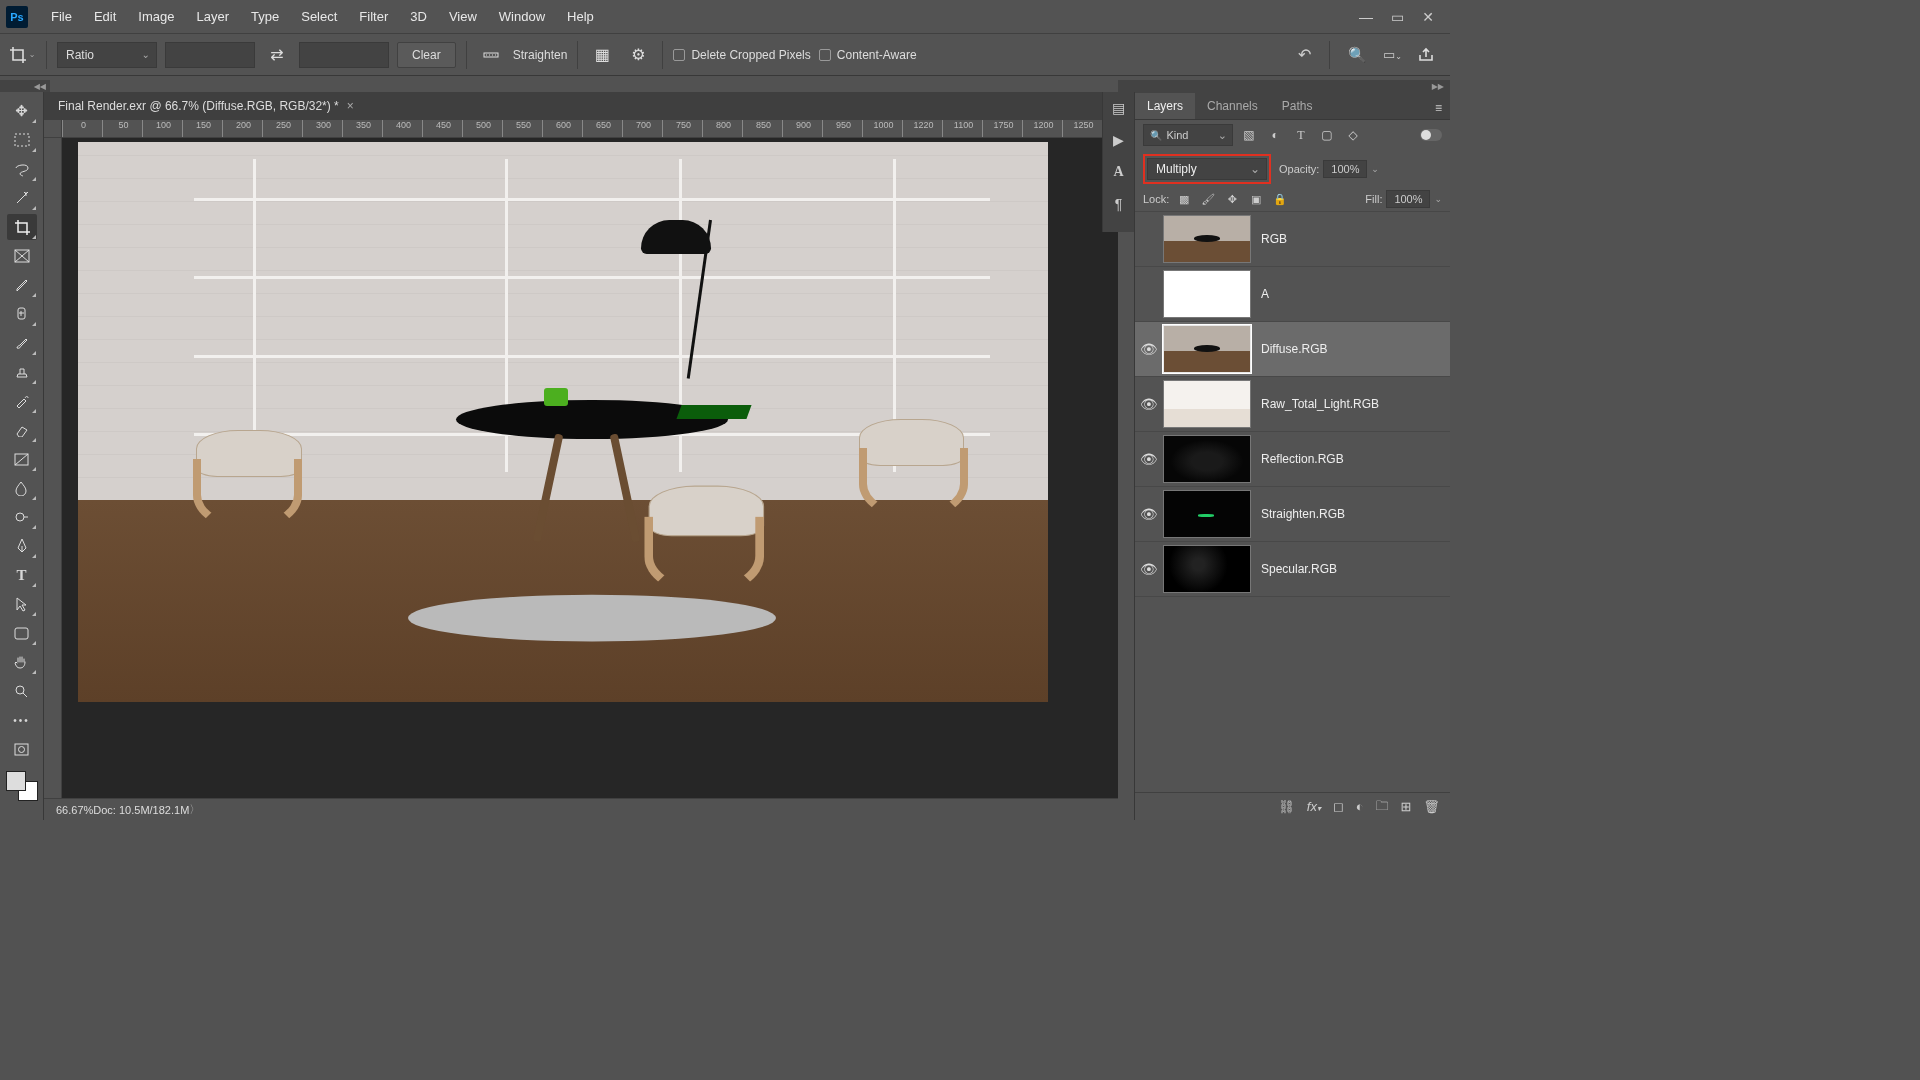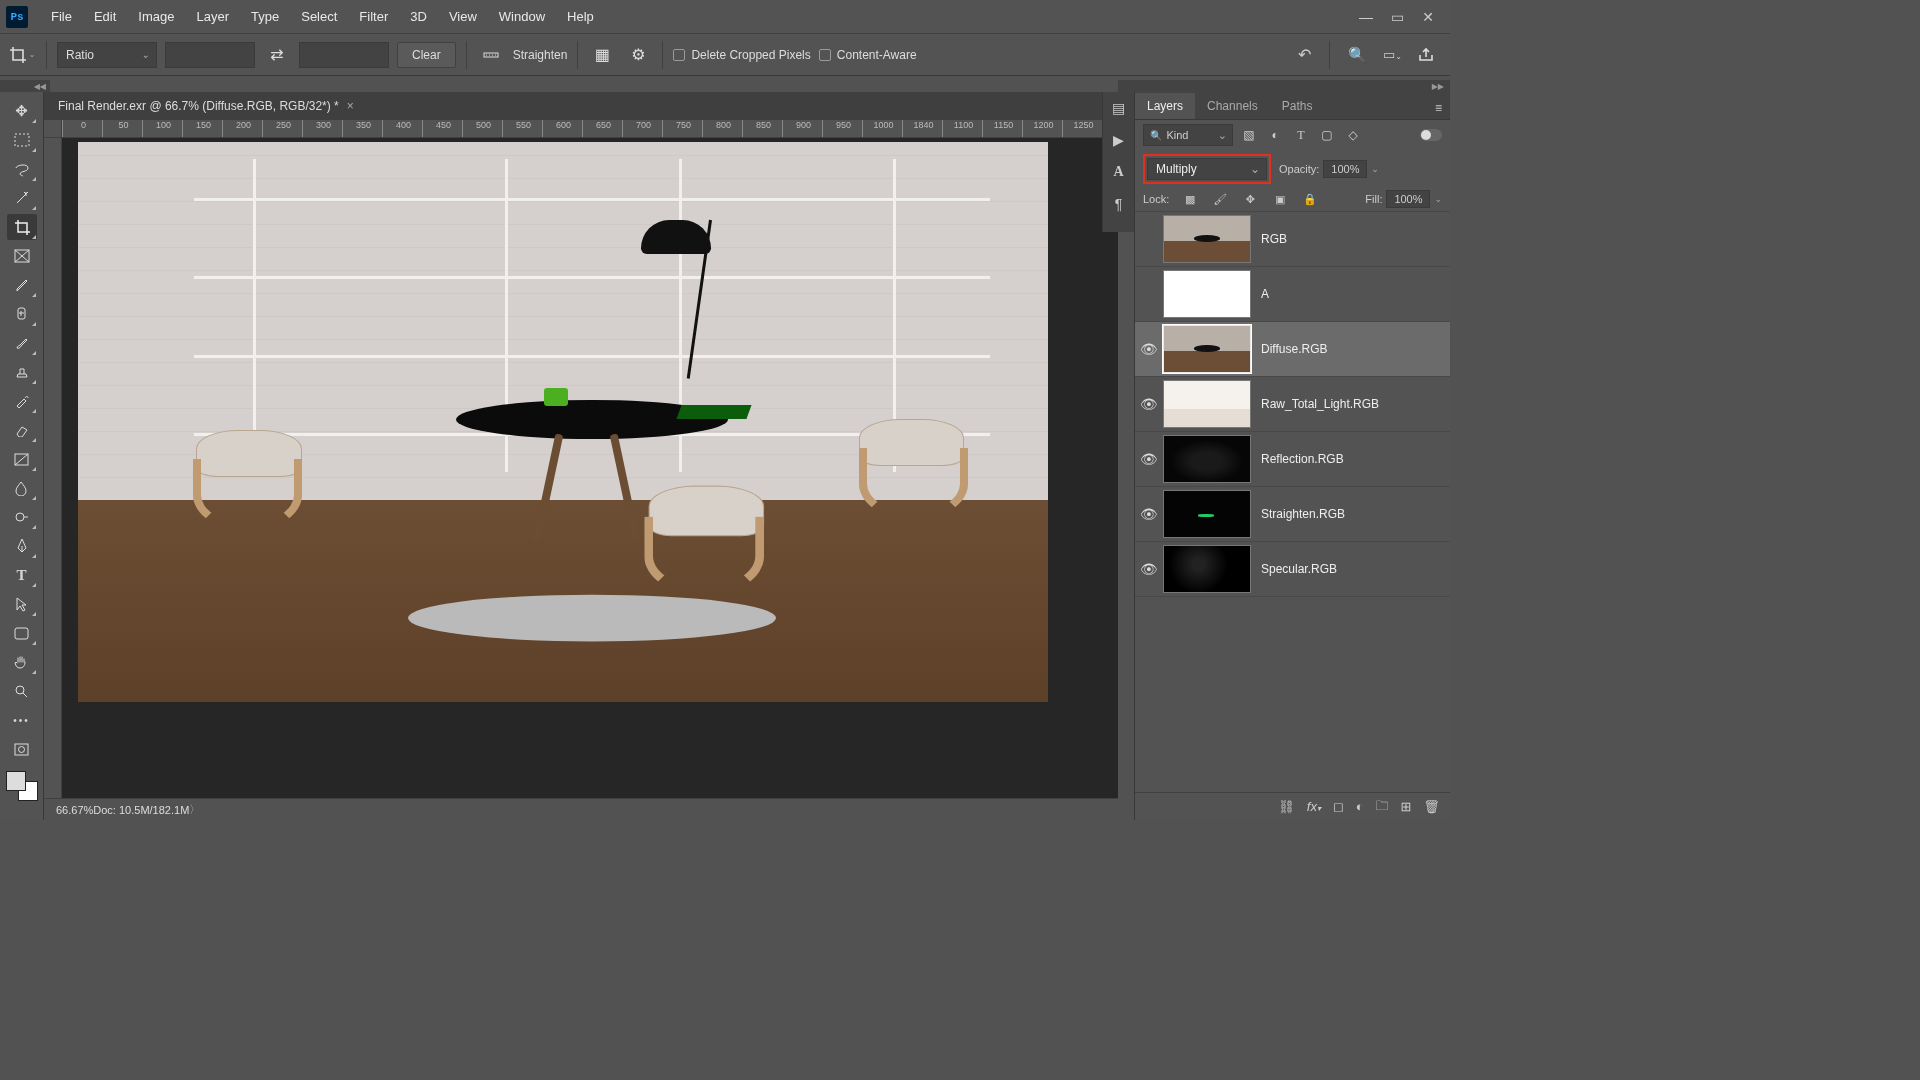--- a/index.html
+++ b/index.html
@@ -1,20 +1,20 @@
 <!DOCTYPE html>
 <html><head>
 <meta charset="utf-8">
 <style>
 * { margin:0; padding:0; box-sizing:border-box; font-family:"Segoe UI",Tahoma,sans-serif; user-select:none; }
 body { background:#525252; color:#ccc; font-size:12px; width:1450px; height:820px; overflow:hidden; position:relative; }
 
 
 .menubar { height:34px; background:#535353; display:flex; align-items:center; padding:0 6px; border-bottom:1px solid #404040; }
-.ps-logo { width:22px; height:22px; background:#001c33; color:#29a8ff; font-weight:700; font-size:11px; display:flex; align-items:center; justify-content:center; border-radius:2px; margin-right:12px;font-family:Liberation Mono, monospace; }
+.ps-logo { width:22px; height:22px; background:#001c33; color:#29a8ff; font-weight:700; font-size:11px; display:flex; align-items:center; justify-content:center; border-radius:2px; margin-right:12px; }
 .menubar .mi { padding:0 11px; color:#e8e8e8; font-size:13px; cursor:pointer; }
 .winctl { margin-left:auto; display:flex; gap:18px; padding-right:10px; }
 .winctl span { color:#ccc; font-size:14px; cursor:pointer; }
 
 
 .optbar { height:42px; background:#535353; display:flex; align-items:center; padding:0 8px; gap:8px; border-bottom:1px solid #383838; }
 .optbar .ico { width:28px; height:28px; display:flex; align-items:center; justify-content:center; color:#ddd; font-size:16px; }
 .optbar .sep { width:1px; height:28px; background:#404040; margin:0 2px; }
 .dd { background:#434343; border:1px solid #3a3a3a; height:26px; display:flex; align-items:center; padding:0 8px; color:#ddd; font-size:12px; min-width:100px; position:relative; }
 .dd::after { content:"⌄"; position:absolute; right:6px; color:#aaa; font-size:10px; }
@@ -84,21 +84,21 @@
 .pillsw::after { content:""; position:absolute; left:1px; top:1px; width:10px; height:10px; background:#ddd; border-radius:50%; }
 
 .blendrow { display:flex; align-items:center; padding:3px 8px; gap:8px; }
 .blendbox { border:2px solid #e03020; padding:2px; display:flex; align-items:center; gap:4px; }
 .blend-dd { background:#434343; border:1px solid #3a3a3a; height:22px; width:120px; display:flex; align-items:center; padding:0 8px; position:relative; font-size:12px; color:#eee; }
 .blend-dd::after { content:"⌄"; position:absolute; right:6px; color:#aaa; }
 .opac { display:flex; align-items:center; gap:4px; font-size:11px; color:#ccc; }
 .opac .val { background:#434343; border:1px solid #3a3a3a; padding:2px 4px; width:44px; text-align:center; }
 .opac .car { font-size:9px; color:#aaa; }
 
-.lockrow { display:flex; align-items:center; padding:3px 8px; gap:12px; font-size:11px; color:#ccc; border-bottom:1px solid #474747; }
+.lockrow { display:flex; align-items:center; padding:3px 8px; gap:6px; font-size:11px; color:#ccc; border-bottom:1px solid #474747; }
 .lockrow .lic { width:18px; height:16px; display:flex; align-items:center; justify-content:center; font-size:11px; }
 
 .layers { flex:1; overflow-y:auto; }
 .layer { display:flex; align-items:center; height:55px; border-bottom:1px solid #484848; padding-right:8px; }
 .layer.sel { background:#6b6b6b; }
 .eye { width:28px; text-align:center; color:#ddd; font-size:14px; }
 .eye.off { color:transparent; }
 .thumbwrap { width:88px; height:48px; border:1px solid #777; margin-right:10px; background:#222; display:flex; align-items:center; justify-content:center; }
 .layer.sel .thumbwrap { border:1.5px solid #e8e8e8; outline:1px solid #fff; }
 .thumb { width:100%; height:100%; }
@@ -343,23 +343,23 @@
       <div class="tick">550</div>
       <div class="tick">600</div>
       <div class="tick">650</div>
       <div class="tick">700</div>
       <div class="tick">750</div>
       <div class="tick">800</div>
       <div class="tick">850</div>
       <div class="tick">900</div>
       <div class="tick">950</div>
       <div class="tick">1000</div>
-      <div class="tick">1840</div>
+      <div class="tick">1220</div>
       <div class="tick">1100</div>
-      <div class="tick">1150</div>
+      <div class="tick">1750</div>
       <div class="tick">1200</div>
       <div class="tick">1250</div>
     </div>
   <div class="ruler-v"></div>
   <div class="canvas-wrap">
     <div class="canvas">
       <div class="wall"></div>
       <div class="shelf" style="top:10%"></div>
         <div class="shelf" style="top:24%"></div>
         <div class="shelf" style="top:38%"></div>

